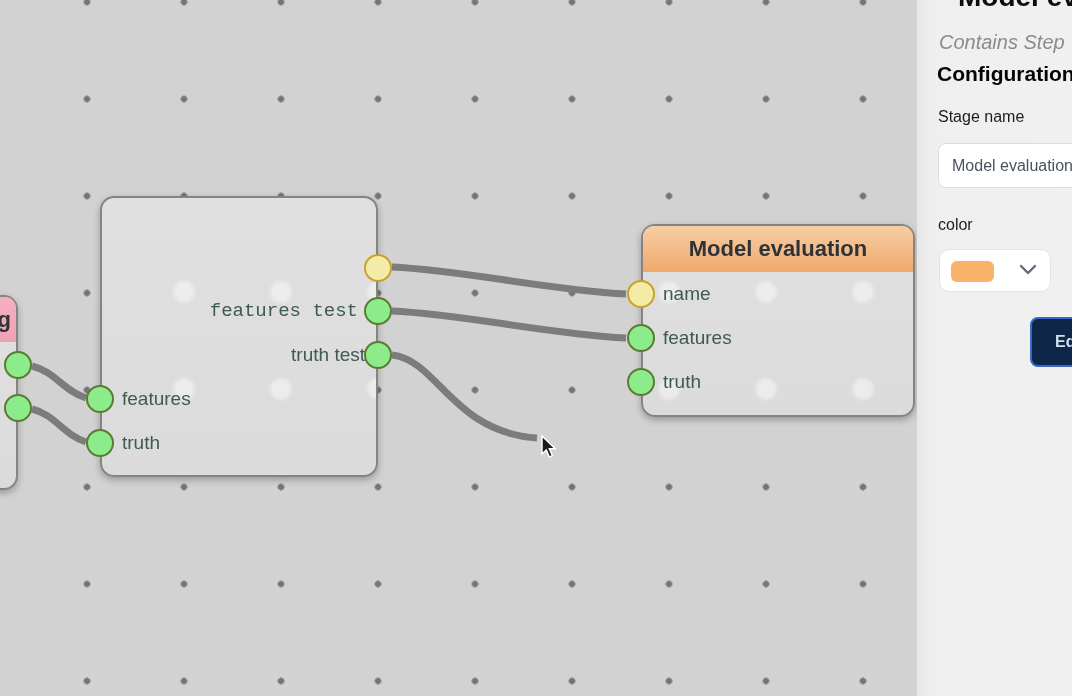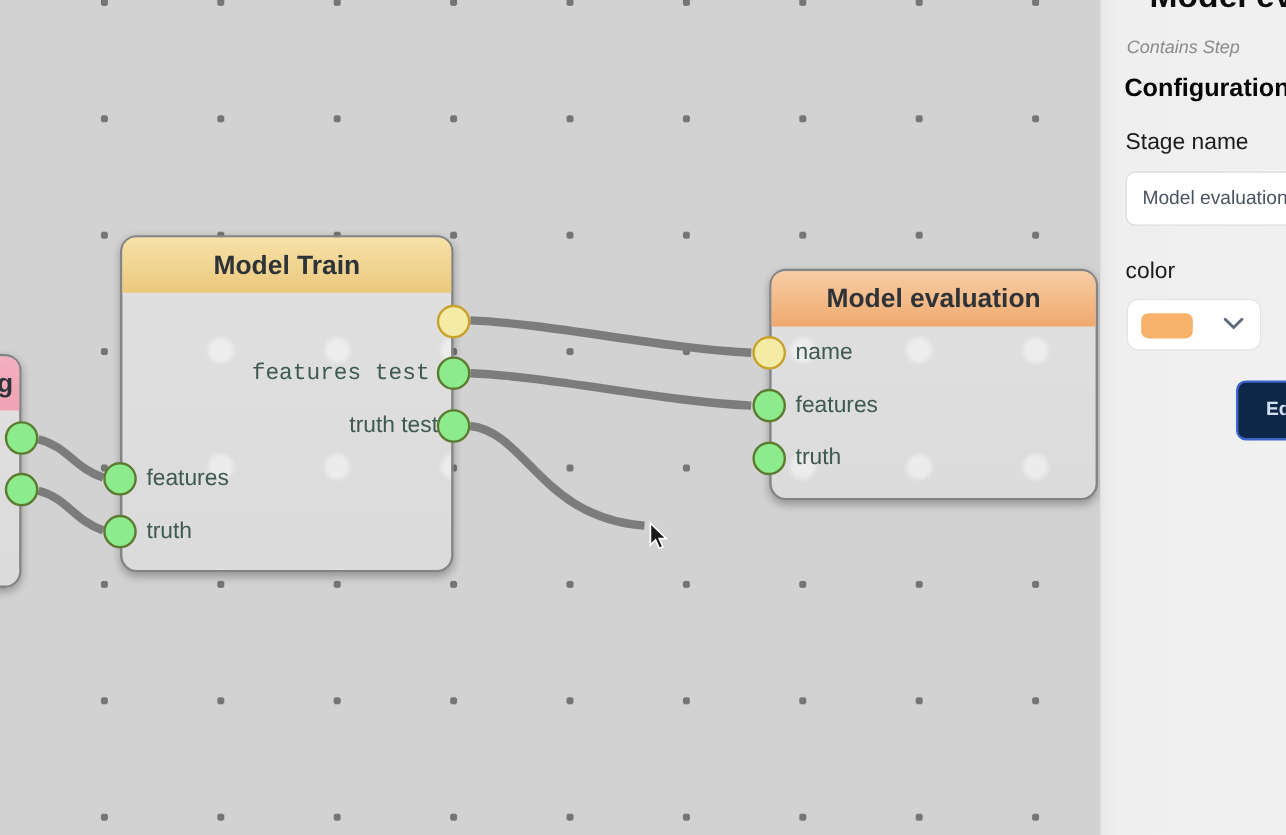--- a/index.html
+++ b/index.html
@@ -68,28 +68,28 @@
     position:absolute;left:917px;top:0;width:155px;height:696px;z-index:10;
     background:linear-gradient(90deg,#e7e7e7 0,#efefef 14px,#f0f0f0 100%);
     overflow:hidden;
   }
   .sb-title{
     position:absolute;left:41px;top:-19px;margin:0;
     font-size:28px;font-weight:bold;color:#0d0d0d;white-space:nowrap;
   }
   .sb-subtitle{
     position:absolute;left:22px;top:31px;
-    font-style:italic;font-size:15px;color:#8b8b8b;white-space:nowrap;
+    font-style:italic;font-size:20px;color:#8b8b8b;white-space:nowrap;
   }
   .sb-heading{
     position:absolute;left:20px;top:62px;margin:0;
     font-size:21px;font-weight:bold;color:#050505;white-space:nowrap;
   }
   .sb-label{
-    position:absolute;left:21px;font-size:19px;color:#1c1c1c;white-space:nowrap;
+    position:absolute;left:21px;font-size:16px;color:#1c1c1c;white-space:nowrap;
   }
   .sb-label-stage{top:108px;}
   .sb-label-color{top:216px;}
   .sb-input{
     position:absolute;left:21px;top:143px;width:170px;height:45px;
     box-sizing:border-box;background:#ffffff;border:1px solid #d9dce1;border-radius:8px;
     font-family:"Liberation Sans", sans-serif;font-size:16px;color:#4a5260;
     padding:0 0 0 13px;outline:none;
   }
   .sb-dropdown{
@@ -125,23 +125,20 @@
 
     <div class="node node-pink">
       <div class="node-header" style="background:linear-gradient(#f5b0c1,#f0a2b4)">
         <span class="node-title">g</span>
       </div>
       <span class="port port-data" style="left:64px;top:54px;"></span>
       <span class="port port-data" style="left:64px;top:97px;"></span>
     </div>
 
     <div class="node node-train">
-      <div class="node-header" style="background:linear-gradient(#f6e2a8,#ecc87c)">
-        <span class="node-title">Model Train</span>
-      </div>
       <div class="node-ghost"></div>
 
       <span class="port port-model" style="left:262px;top:56px;"></span>
 
       <span class="plabel plabel-out" style="right:18px;top:100px;font-family:Liberation Mono, monospace;">features test</span>
       <span class="port port-data" style="left:262px;top:99px;"></span>
 
       <span class="plabel plabel-out" style="right:11px;top:144px;margin-left:14px;">truth test</span>
       <span class="port port-data" style="left:262px;top:143px;"></span>
 

